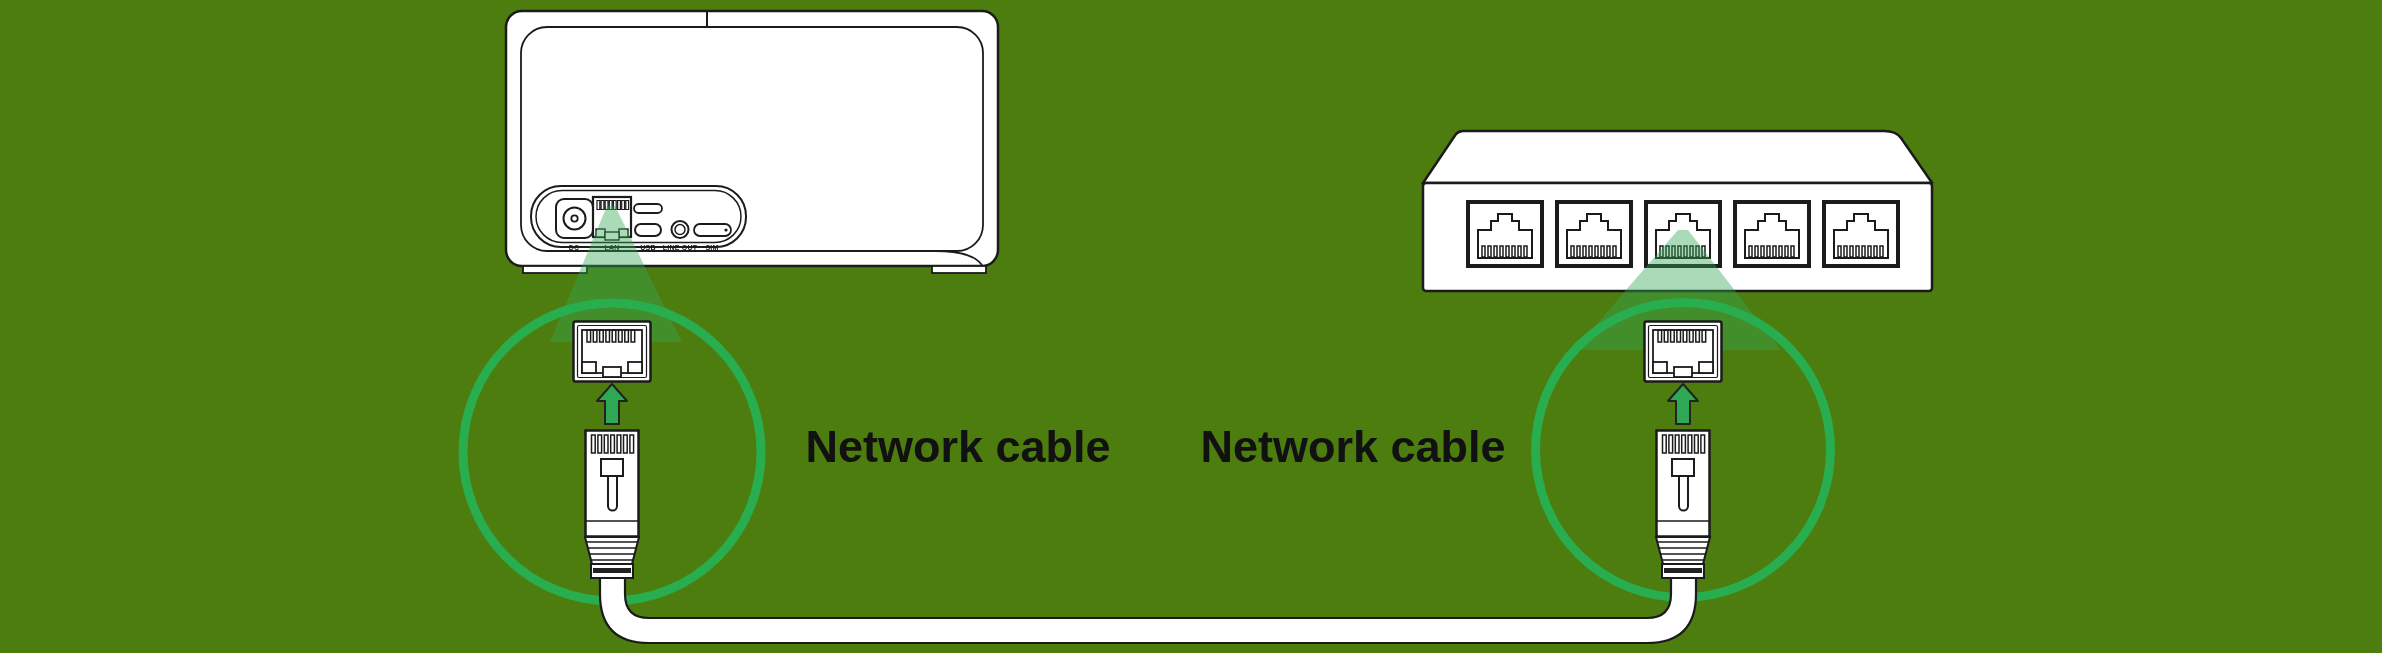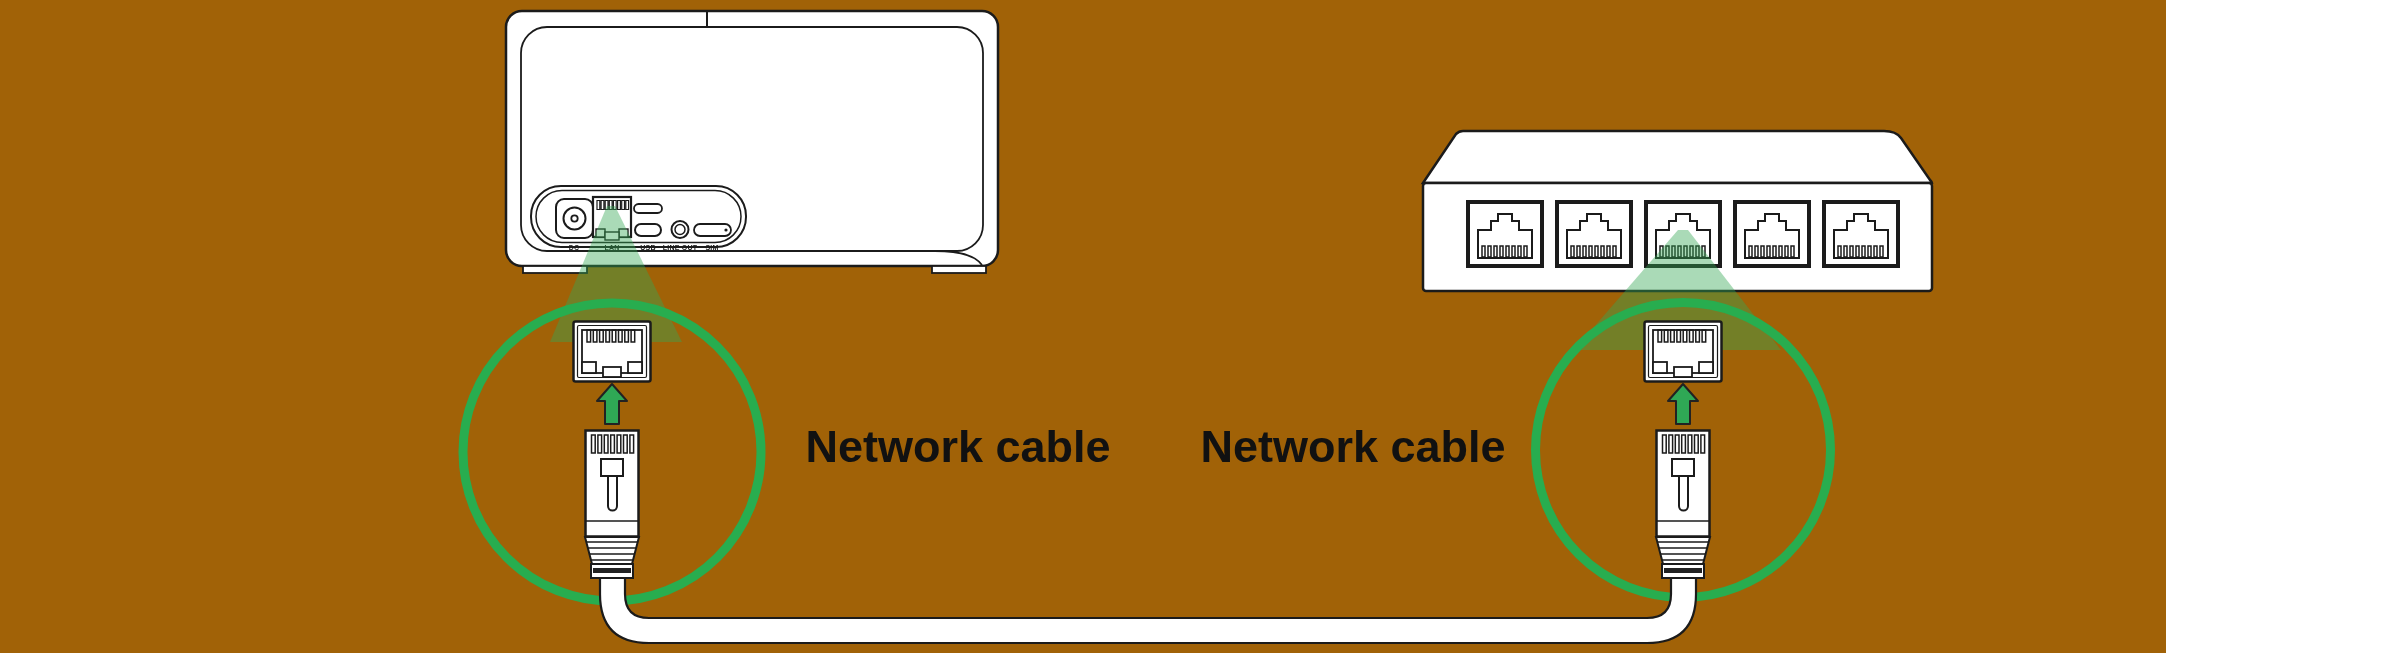--- a/index.html
+++ b/index.html
@@ -1,16 +1,16 @@
 <!DOCTYPE html>
 <html><head>
 <meta charset="utf-8">
 <style>
   html,body{margin:0;padding:0;background:#fff;}
-  .stage{position:relative;width:2166px;height:653px;background:#a16207;overflow:hidden;
+  .stage{position:relative;width:2382px;height:653px;background:#4d7c0f;overflow:hidden;
          font-family:"Liberation Sans", sans-serif;}
   svg{position:absolute;left:0;top:0;}
   .callout{font-family:"Liberation Sans", sans-serif;font-weight:bold;font-size:45px;fill:#111;}
   .portlabel{font-family:"Liberation Sans", sans-serif;font-weight:bold;font-size:7px;fill:#1b1b1b;letter-spacing:.2px;}
   .ink{stroke:#1b1b1b;}
 </style>
 </head>
 <body>
 
 <div class="stage">

